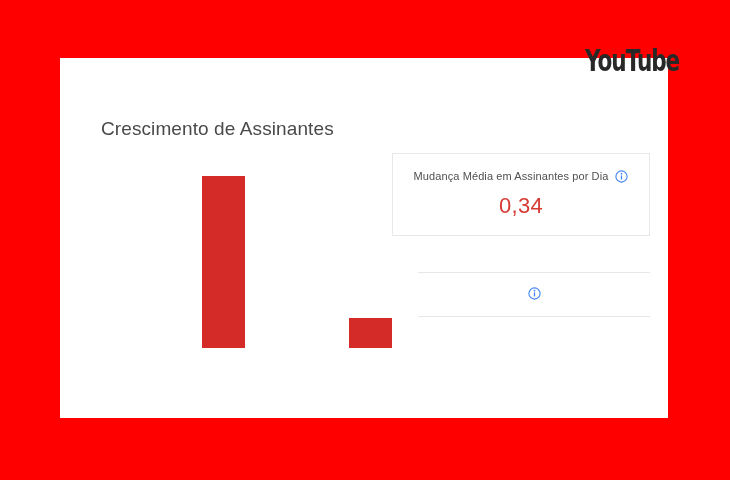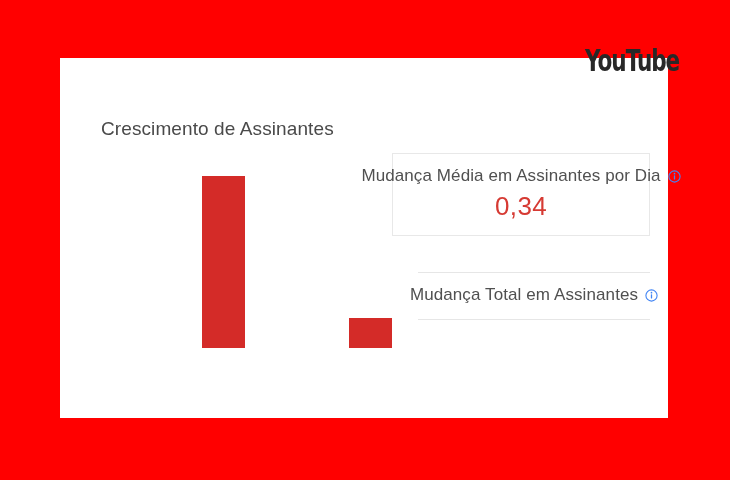--- a/index.html
+++ b/index.html
@@ -109,35 +109,35 @@
   }
 
   .metric-label-row {
     display: flex;
     align-items: center;
     justify-content: center;
     gap: 7px;
     white-space: nowrap;
   }
   .metric-label {
-    font-size: 17px;
+    font-size: 11px;
     color: #505050;
     line-height: 16px;
     letter-spacing: 0.1px;
   }
   .info-icon {
     display: inline-block;
     width: 13px;
     height: 13px;
     flex: 0 0 13px;
     line-height: 0;
   }
   .metric-value {
     margin-top: 9px;
-    font-size: 26px;
+    font-size: 22px;
     line-height: 26px;
     color: #d63a33;
     font-weight: normal;
     letter-spacing: 0.3px;
   }
 </style>
 </head>
 <body>
 
 <div id="white-card"></div>
@@ -164,21 +164,20 @@
           <circle cx="6.5" cy="3.7" r="0.85" fill="#4285f4"></circle>
           <rect x="5.85" y="5.3" width="1.3" height="4.3" rx="0.5" fill="#4285f4"></rect>
         </svg>
       </span>
     </div>
     <div class="metric-value">0,34</div>
   </div>
 
   <div class="metric-card lined">
     <div class="metric-label-row">
-      <span class="metric-label">Mudança Total em Assinantes</span>
       <span class="info-icon">
         <svg width="13" height="13" viewBox="0 0 13 13" aria-hidden="true">
           <circle cx="6.5" cy="6.5" r="5.6" fill="none" stroke="#4285f4" stroke-width="1.1"></circle>
           <circle cx="6.5" cy="3.7" r="0.85" fill="#4285f4"></circle>
           <rect x="5.85" y="5.3" width="1.3" height="4.3" rx="0.5" fill="#4285f4"></rect>
         </svg>
       </span>
     </div>
   </div>
 

